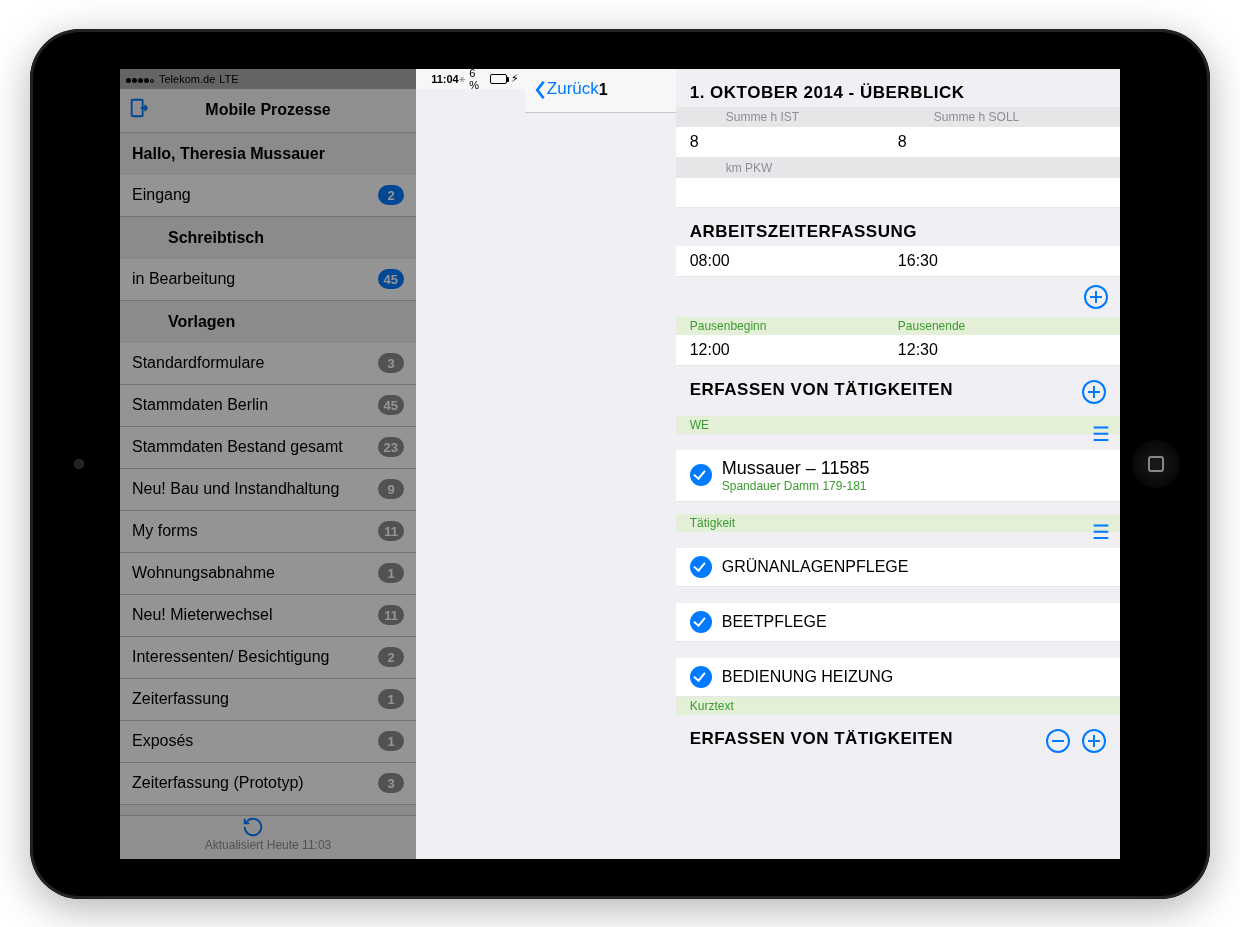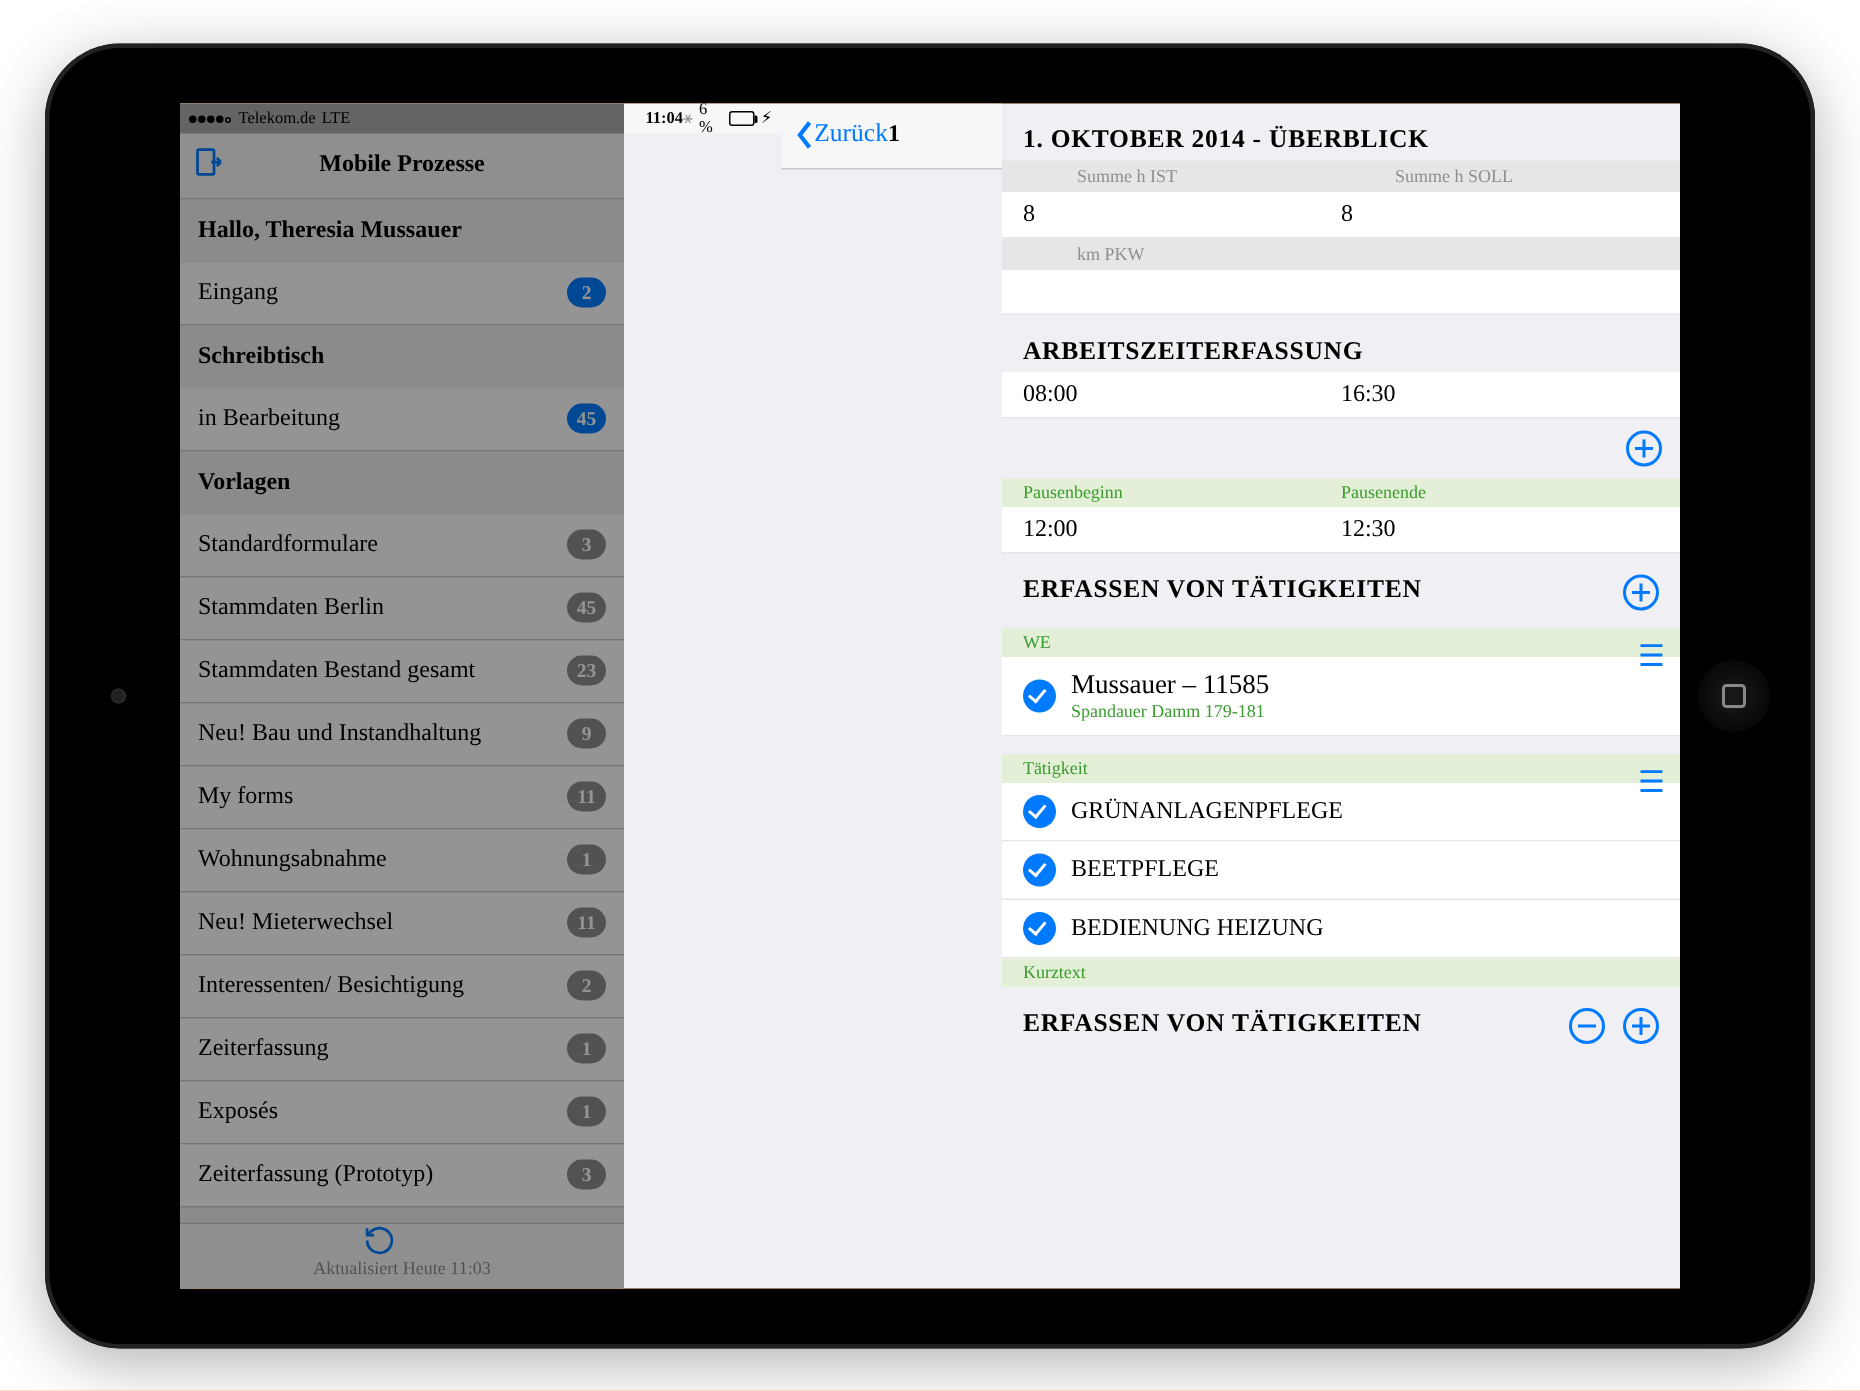--- a/index.html
+++ b/index.html
@@ -23,25 +23,24 @@
     background:radial-gradient(circle,#1a1a1a,#000);
     display:flex;align-items:center;justify-content:center;
   }
   .home-btn .sq { width:16px;height:16px;border:2px solid #888;border-radius:3px;}
   .camera {
     position:absolute; left:44px; top:50%; transform:translateY(-50%);
     width:10px;height:10px;border-radius:50%;background:#222;box-shadow:inset 0 0 2px #444;
   }
   .screen {
     width:100%; height:100%;
-    background:#fdba74;
+    background:#14b8a6;
     overflow:hidden;
     display:flex; flex-direction:column;
     position:relative;
-    font-family:Liberation Serif, serif;
   }
   
   .statusbar {
     height:20px;
     font-size:11px;
     display:flex; align-items:center;
     padding:0 6px;
     background:#f7f7f7;
   }
   .statusbar.dimmed { filter:brightness(.7); }
@@ -74,21 +73,21 @@
   .exit-icon svg{width:22px;height:22px;}
   .list { flex:1; overflow:auto; background:#efeff4;}
   .cell {
     background:#fff;
     min-height:42px;
     padding:10px 12px;
     display:flex;align-items:center;justify-content:space-between;
     font-size:16px;color:#000;
     border-bottom:1px solid #c8c7cc;
   }
-  .cell.header { background:#efeff4;font-weight:600;color:#000;border-bottom:none;}
+  .cell.header { background:#efeff4;font-weight:600;color:#000;border-bottom:none;margin-left:36px;}
   .cell.greeting{ background:#efeff4;font-weight:600;font-size:16px;border-bottom:none;}
   .badge {
     min-width:26px;height:20px;border-radius:10px;background:#8e8e93;color:#fff;
     font-size:13px;font-weight:600;display:inline-flex;align-items:center;justify-content:center;padding:0 6px;
   }
   .badge.blue{background:#007aff;}
   .footer {
     height:44px;background:#f7f7f7;border-top:1px solid #c8c7cc;
     display:flex;align-items:center;padding:0 12px;font-size:12px;color:#8e8e93;flex-direction:column;
   }
@@ -106,21 +105,21 @@
   .minus-circle{width:24px;height:24px;border:2px solid #007aff;border-radius:50%;position:relative;display:inline-block;}
   .minus-circle::before{content:'';position:absolute;background:#007aff;left:4px;right:4px;top:50%;height:2px;transform:translateY(-50%);}
   .listmenu{color:#007aff;font-size:20px;position:absolute;right:10px;top:6px;}
   .grey-row{ background:#e6e6e9;padding:3px 14px;display:flex;font-size:12px;color:#8e8e93;}
   .grey-row .col{flex:1;margin-left:36px;}
   .white-row{ background:#fff;padding:6px 14px;display:flex;font-size:16px;color:#000;border-bottom:1px solid #e6e6e9;}
   .white-row .col{flex:1;}
   .green-row{ background:#e3f0d7;padding:2px 14px;display:flex;font-size:12px;color:#3a9b2e;position:relative;}
   .green-row .col{flex:1;}
   .rel{position:relative;margin-top:12px;}
-  .item-row{ background:#fff;padding:8px 14px;display:flex;align-items:center;gap:10px;border-bottom:1px solid #e6e6e9;font-size:16px;}
+  .item-row{ background:#fff;padding:8px 14px;display:flex;align-items:center;gap:10px;border-bottom:1px solid #e6e6e9;font-size:16px;margin-top:16px;}
   .check{width:22px;height:22px;border-radius:50%;background:#007aff;position:relative;flex:0 0 22px;}
   .check::after{content:'';position:absolute;left:6px;top:4px;width:5px;height:9px;border:solid #fff;border-width:0 2px 2px 0;transform:rotate(40deg);}
   .item-row .sub{color:#3a9b2e;font-size:12px;display:block;}
   .text-row{background:#fff;padding:8px 14px;font-size:16px;border-bottom:1px solid #e6e6e9;}
   .add-bar{background:#efeff4;padding:8px 12px;display:flex;justify-content:flex-end;}
   .scroll-area{flex:1;overflow:auto;}
 </style>
 </head>
 <body>
 

